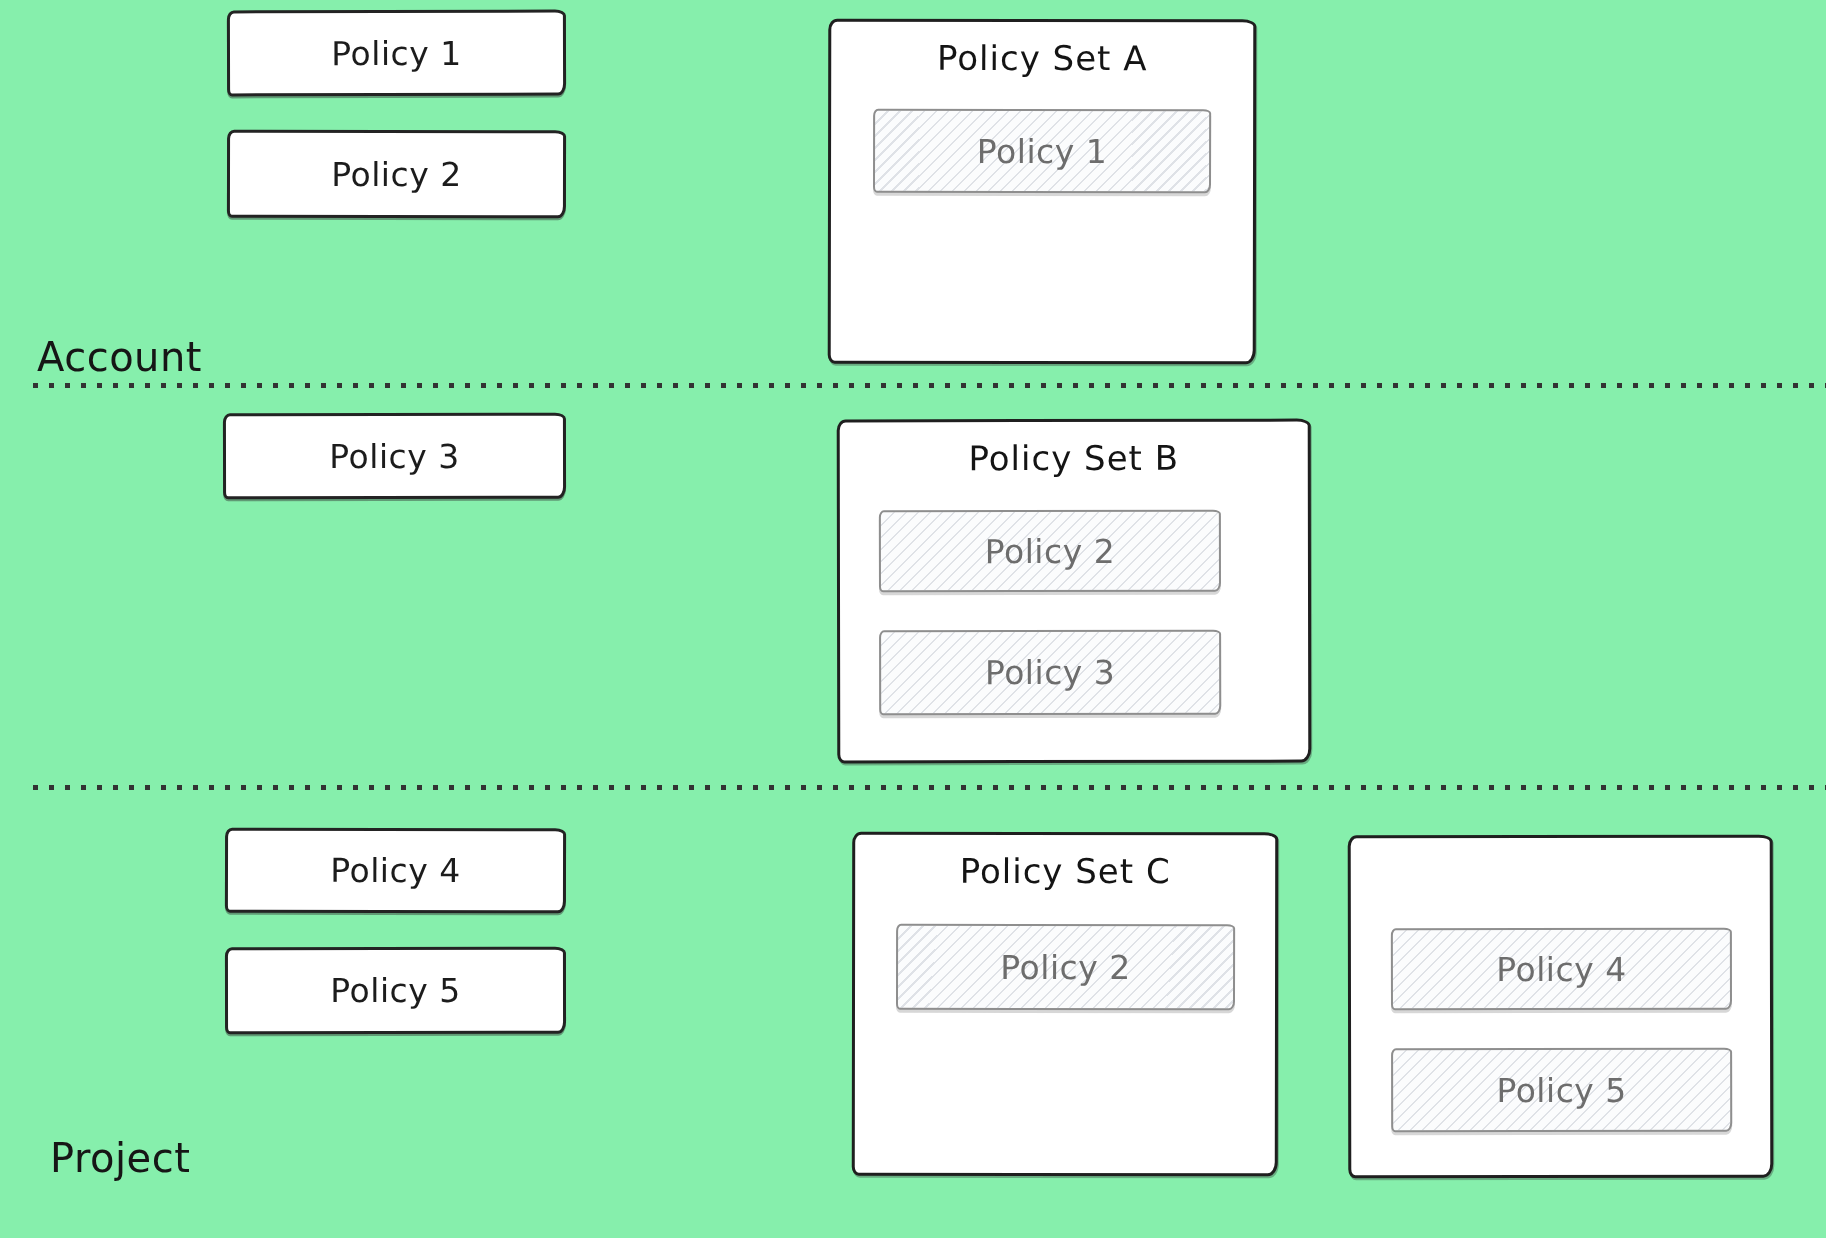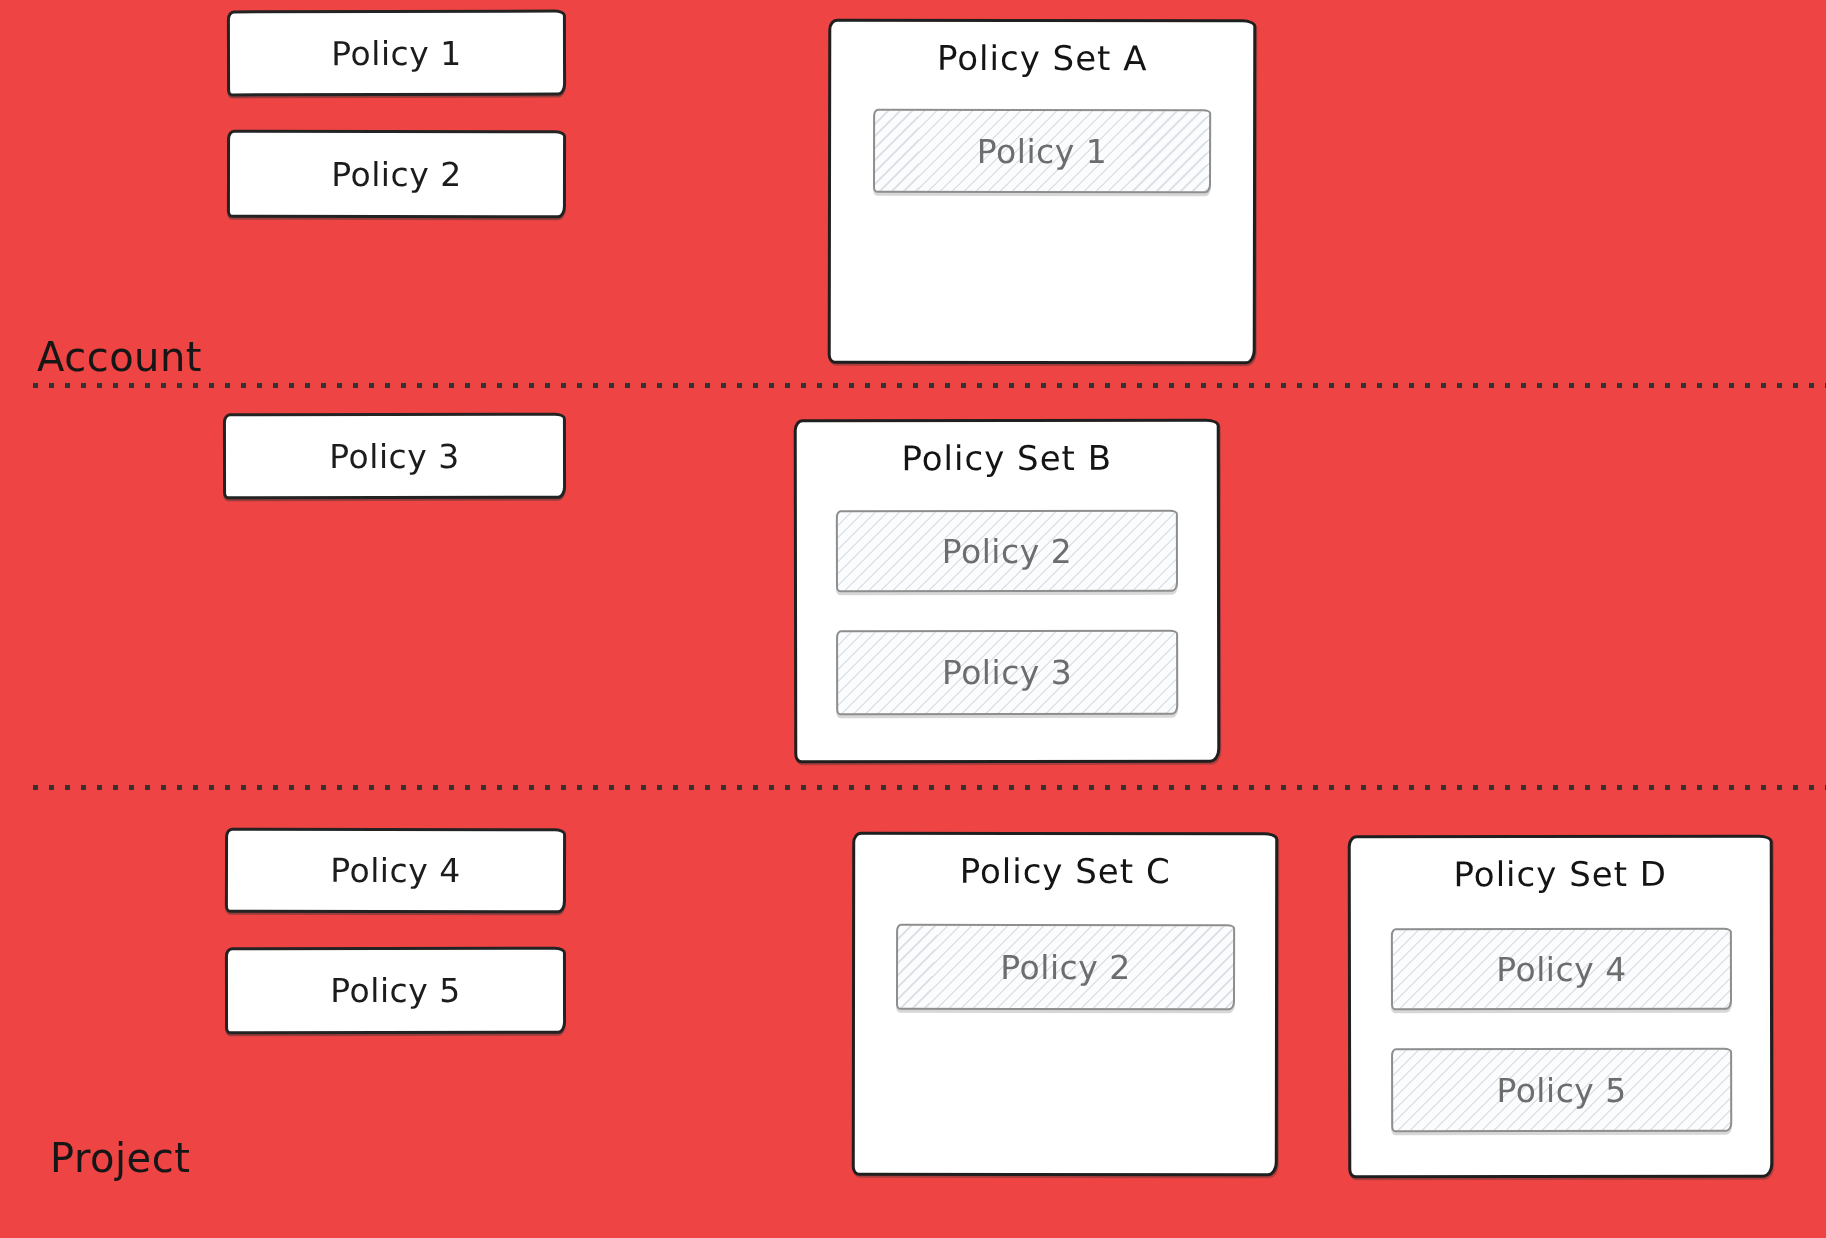--- a/index.html
+++ b/index.html
@@ -4,21 +4,21 @@
 <style>
   html, body {
     margin: 0;
     padding: 0;
     background: #ffffff;
   }
   .canvas {
     position: relative;
     width: 1826px;
     height: 1238px;
-    background: #ef4444;
+    background: #86efac;
     overflow: hidden;
     font-family: "DejaVu Sans", sans-serif;
     color: #1e1e1e;
   }
 
   
   .chip {
     position: absolute;
     background: #ffffff;
     border: 3px solid #232323;
@@ -87,21 +87,21 @@
 
   
   #chip-p1 { left: 227px; top: 10px;  width: 333px; height: 80px; transform: rotate(-.15deg); }
   #chip-p2 { left: 227px; top: 130px; width: 333px; height: 82px; transform: rotate(.1deg); }
   #chip-p3 { left: 223px; top: 413px; width: 337px; height: 80px; transform: rotate(-.1deg); }
   #chip-p4 { left: 225px; top: 828px; width: 335px; height: 79px; transform: rotate(.12deg); }
   #chip-p5 { left: 225px; top: 947px; width: 335px; height: 81px; transform: rotate(-.08deg); }
 
   
   #pset-a { left: 828px;  top: 19px;  width: 422px; height: 339px; transform: rotate(.1deg); }
-  #pset-b { left: 794px;  top: 419px; width: 420px; height: 338px; transform: rotate(-.1deg); }
+  #pset-b { left: 837px;  top: 419px; width: 420px; height: 338px; transform: rotate(-.1deg); padding-left: 48px; }
   #pset-c { left: 837px;  top: 832px; width: 420px; height: 338px; transform: rotate(.08deg); margin-left: 15px; }
   #pset-d { left: 1348px; top: 835px; width: 419px; height: 337px; transform: rotate(-.1deg); }
 
   
   #pset-a .m0 { left: 42px; top: 87px;  width: 334px; height: 80px; }
   #pset-b .m0 { left: 39px; top: 88px;  width: 338px; height: 78px; }
   #pset-b .m1 { left: 39px; top: 208px; width: 338px; height: 81px; }
   #pset-c .m0 { left: 41px; top: 89px;  width: 335px; height: 82px; }
   #pset-d .m0 { left: 40px; top: 90px;  width: 337px; height: 78px; }
   #pset-d .m1 { left: 40px; top: 210px; width: 337px; height: 80px; }
@@ -145,20 +145,19 @@
 
   <div class="chip" id="chip-p4">Policy 4</div>
   <div class="chip" id="chip-p5">Policy 5</div>
 
   <div class="pset" id="pset-c">
     <div class="pset-title">Policy Set C</div>
     <div class="member m0">Policy 2</div>
   </div>
 
   <div class="pset" id="pset-d">
-    <div class="pset-title">Policy Set D</div>
     <div class="member m0">Policy 4</div>
     <div class="member m1">Policy 5</div>
   </div>
 
   <div class="section-label" id="label-project">Project</div>
 
 </div>
 
 </body></html>

